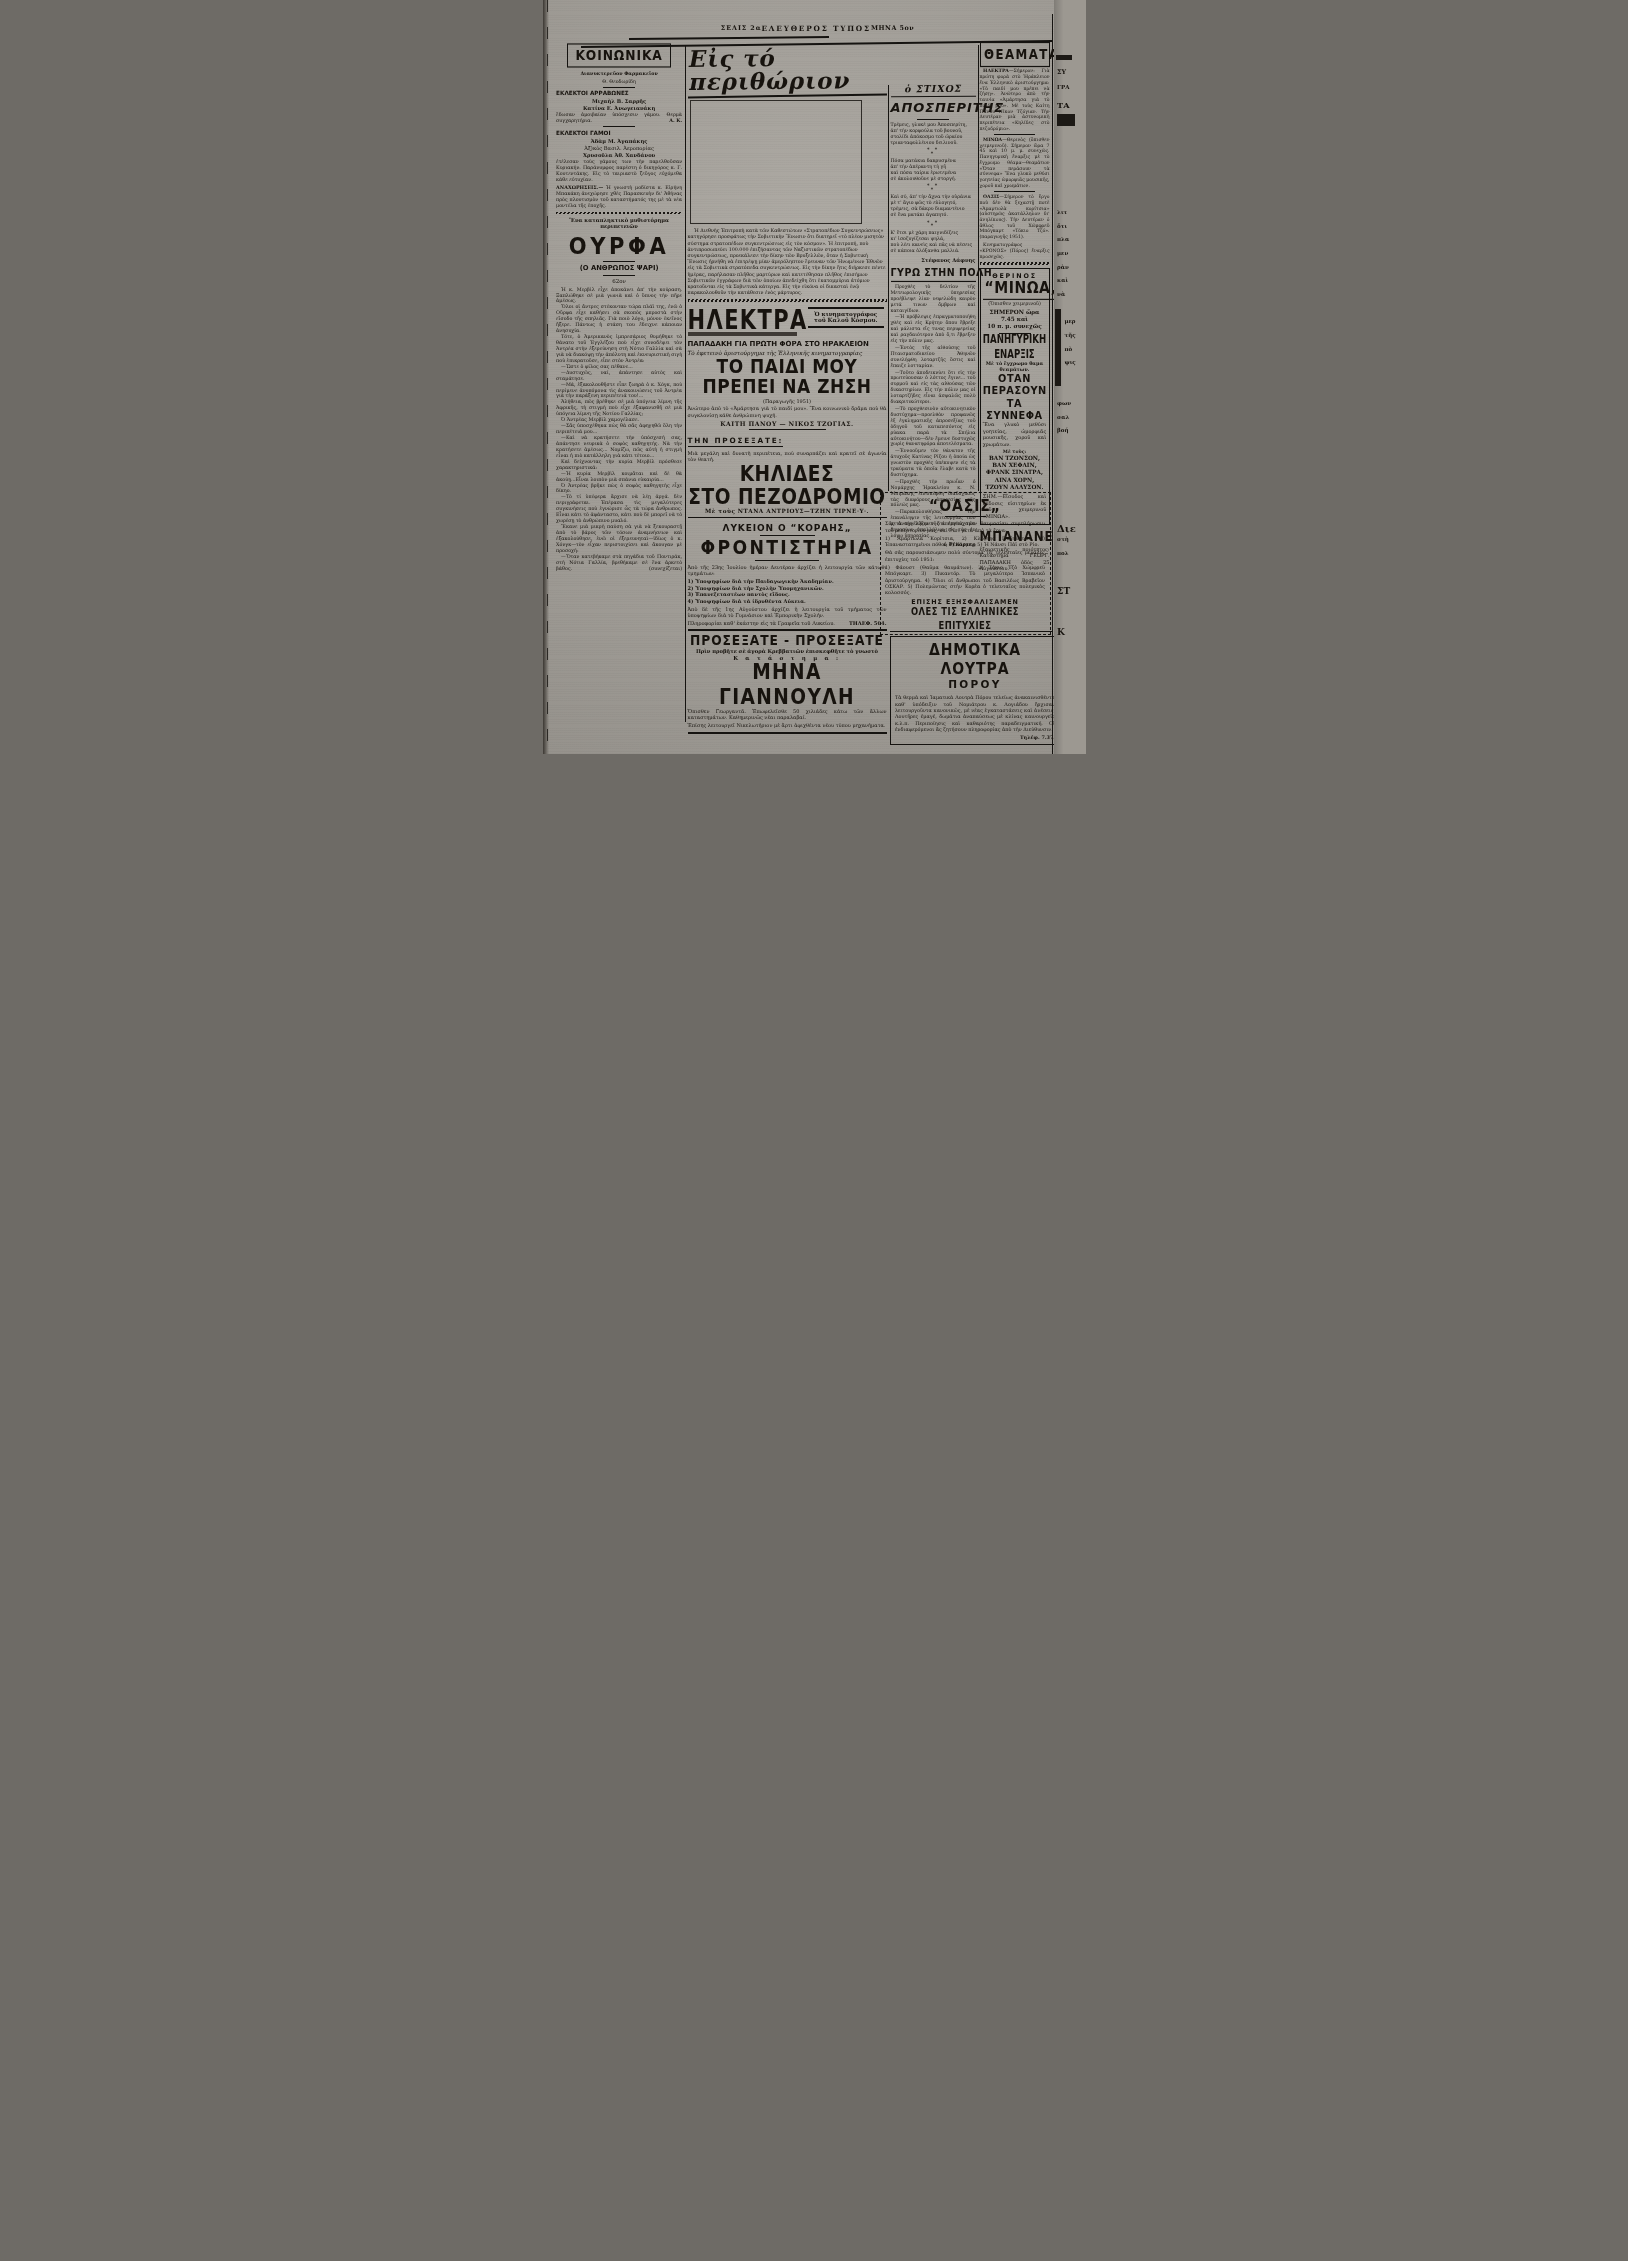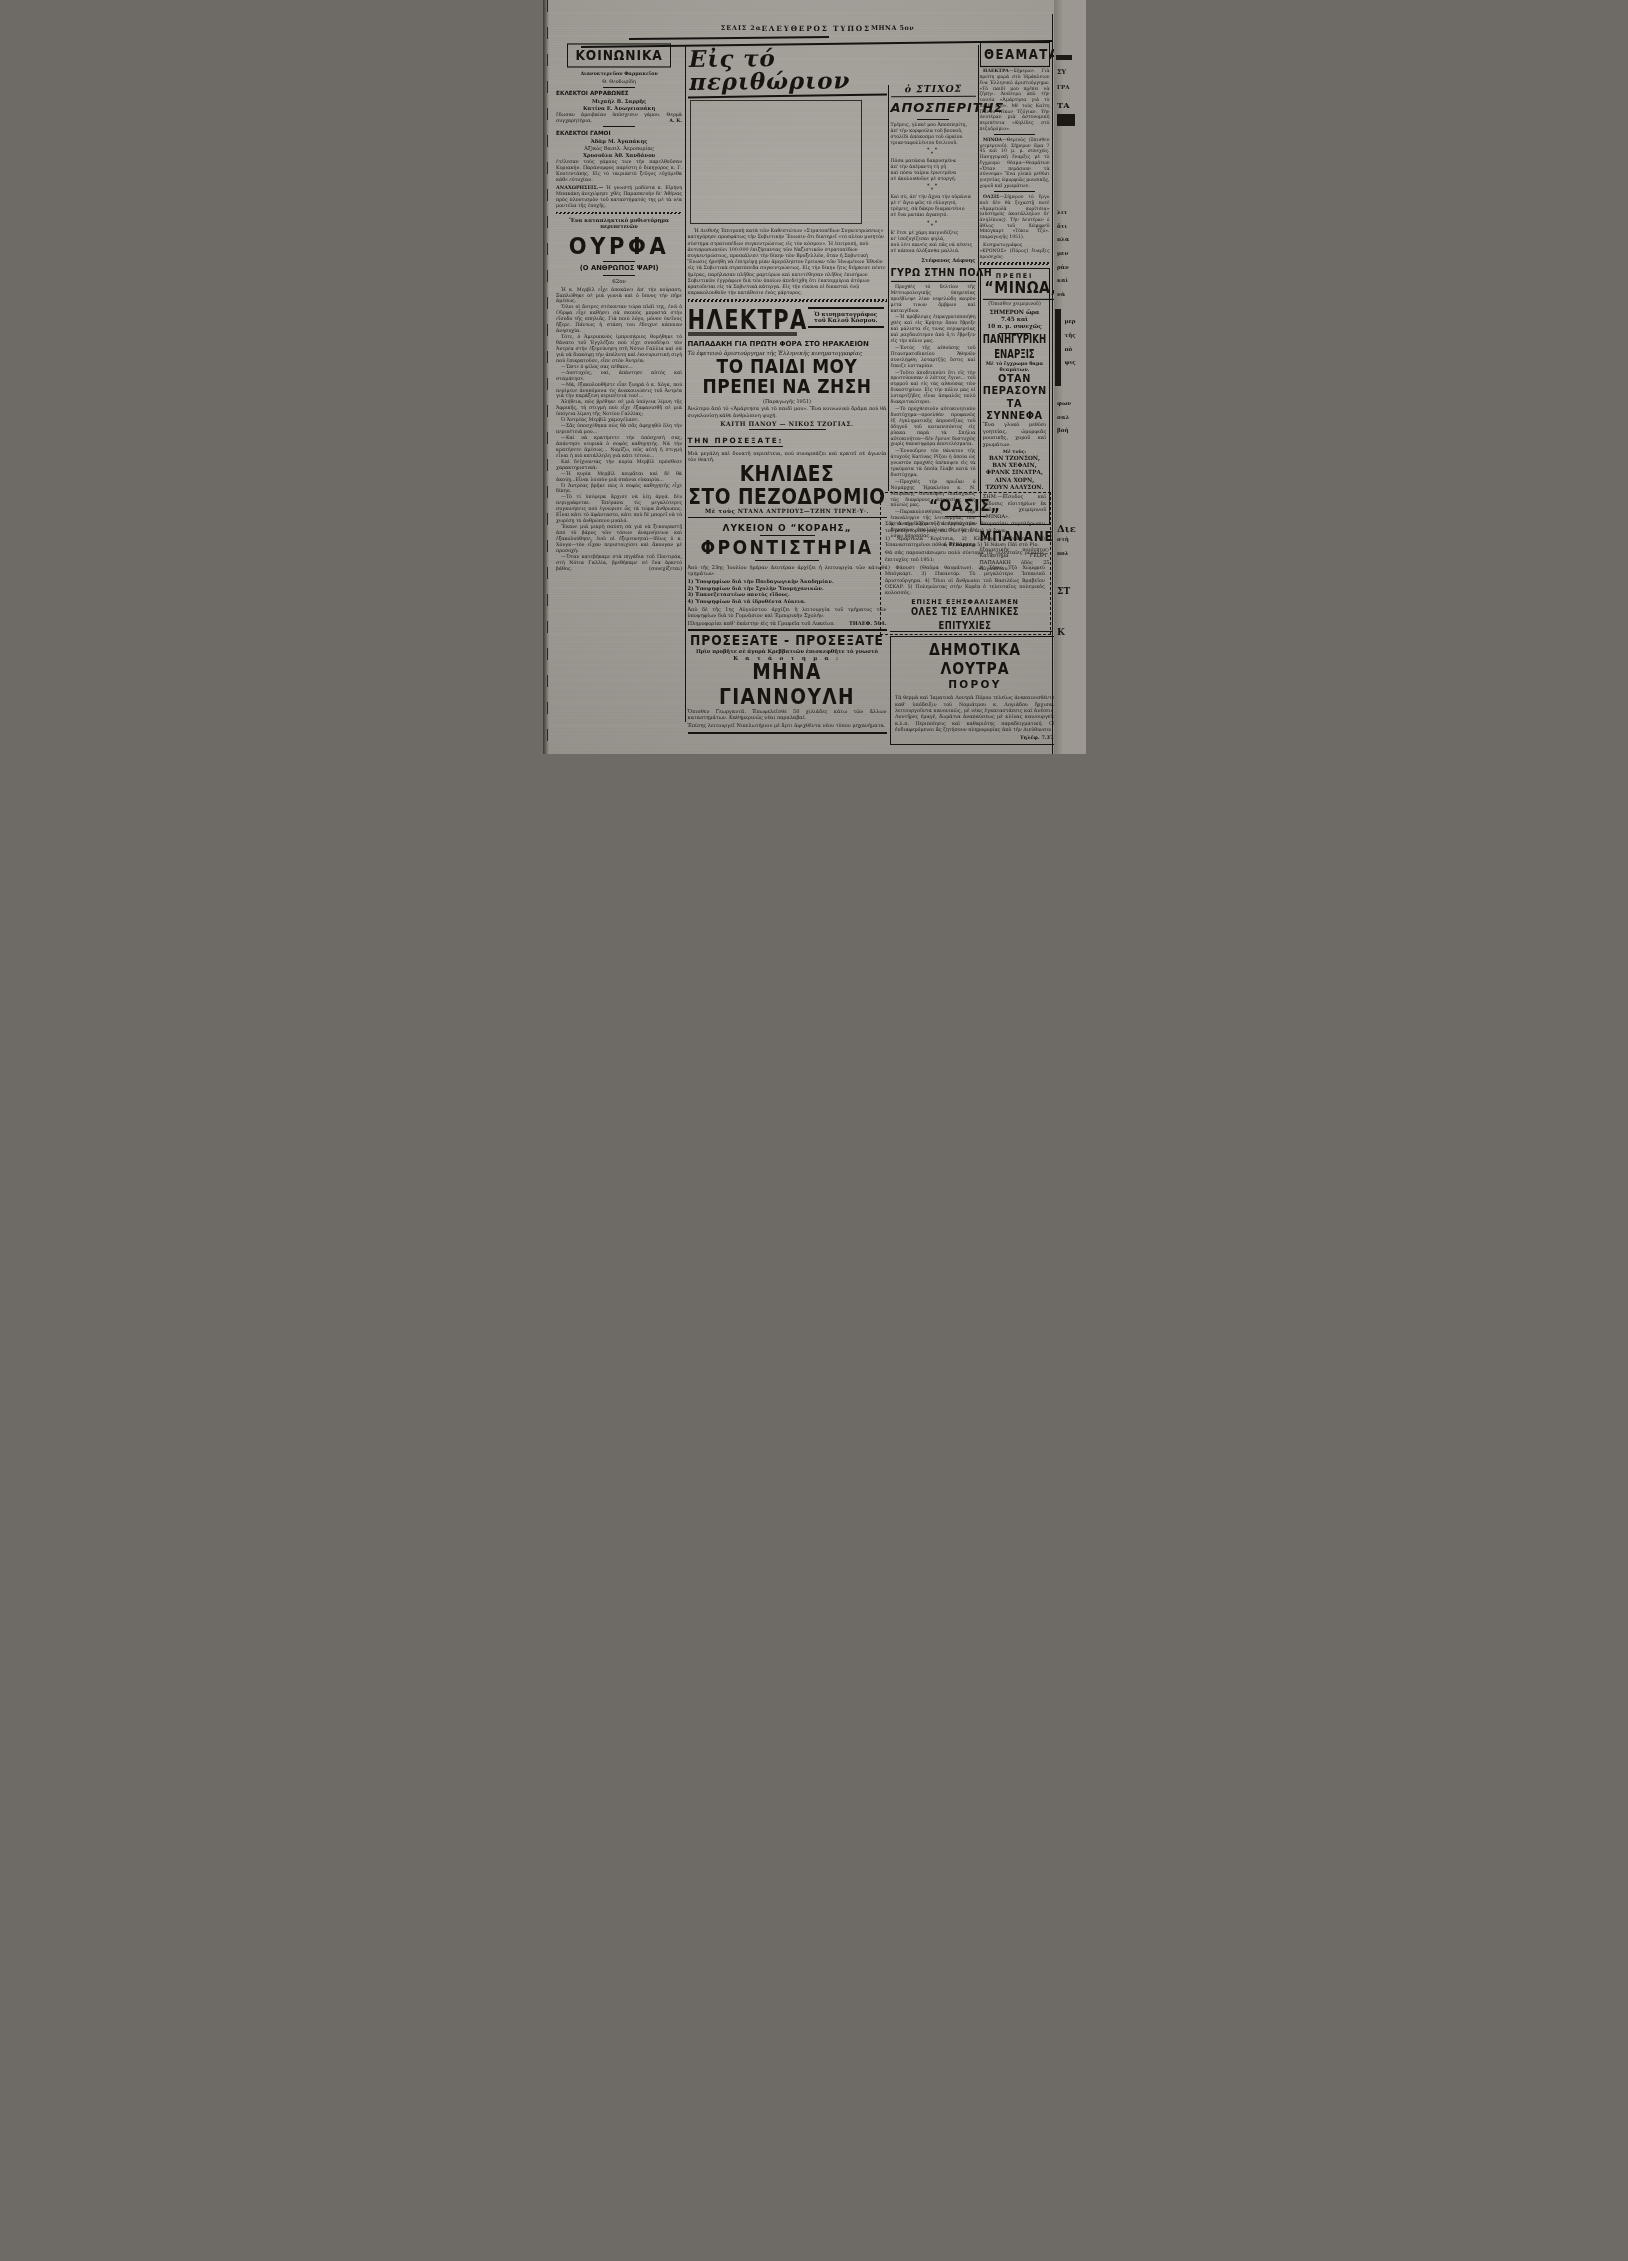--- a/index.html
+++ b/index.html
@@ -359,21 +359,21 @@
       <p class="lst"><b>ΗΛΕΚΤΡΑ</b><span>—Σήμερον: Γιὰ πρώτη φορὰ στὸ Ἡράκλειον ἕνα Ἑλληνικὸ ἀριστούργημα: «Τὸ παιδί μου πρέπει νὰ ζήσῃ». Ἀνώτερο ἀπὸ τὴν ταινία «Ἁμάρτησα γιὰ τὸ παιδί μου». Μὲ τοὺς Καίτη Πάνου Νίκον Τζόγιαν. Τὴν Δευτέραν μιὰ ἀστυνομικὴ περιπέτεια «Κηλίδες στὸ πεζοδρόμιο».</span></p>
       <div class="lst-sep"></div>
       <p class="lst"><b>ΜΙΝΩΑ</b><span>—Θερινὸς (ὄπισθεν χειμερινοῦ). Σήμερον ὥρα 7 45 καὶ 10 μ. μ. συνεχῶς. Πανηγυρικὴ ἔναρξις μὲ τὸ ἔγχρωμο θέαμα—θεαμάτων «Ὅταν περάσουν τὰ σύννεφα» Ἕνα γλυκὸ μεθύσι γοητείας ὠμορφιᾶς μουσικῆς, χοροῦ καὶ χρωμάτων.</span></p>
       <div class="lst-sep"></div>
       <p class="lst"><b>ΟΑΣΙΣ</b><span>—Σήμερον τὸ ἔργο ποὺ δὲν θὰ ξεχαστῇ ποτὲ «Ἁμαρτωλὰ κορίτσια» (αὐστηρῶς ἀκατάλληλον δι' ἀνηλίκους). Τὴν Δευτέραν ὁ ἄθλος τοῦ Χώμφρεϋ Μπόγκαρτ «Τόκιο Τζό». (παραγωγῆς 1951).</span></p>
       <p class="lst"><span>Κινηματογράφος «ΚΡΟΝΟΣ» (Πόρος) ἔναρξις προσεχῶς.</span></p>
     </div>
     <div class="wavy"></div>
 
     <div class="minoa-box">
-      <div class="therinos">ΠΡΕΠΕΙ</div>
+      <div class="therinos">ΘΕΡΙΝΟΣ</div>
       <div class="minoa-name">“ΜΙΝΩΑ„</div>
       <div class="minoa-sub">(Ὄπισθεν χειμερινοῦ)</div>
       <div class="minoa-times">
         <div>ΣΗΜΕΡΟΝ ὥρα 7.45 καὶ</div>
         <div>10 π. μ. συνεχῶς</div>
       </div>
       <div class="thinrule"></div>
       <div class="panig">ΠΑΝΗΓΥΡΙΚΗ ΕΝΑΡΞΙΣ</div>
       <div class="minoa-sub" style="font-weight:bold;">Μὲ τὸ ἔγχρωμο θαμα θεαμάτων.</div>
       <div class="otan">

